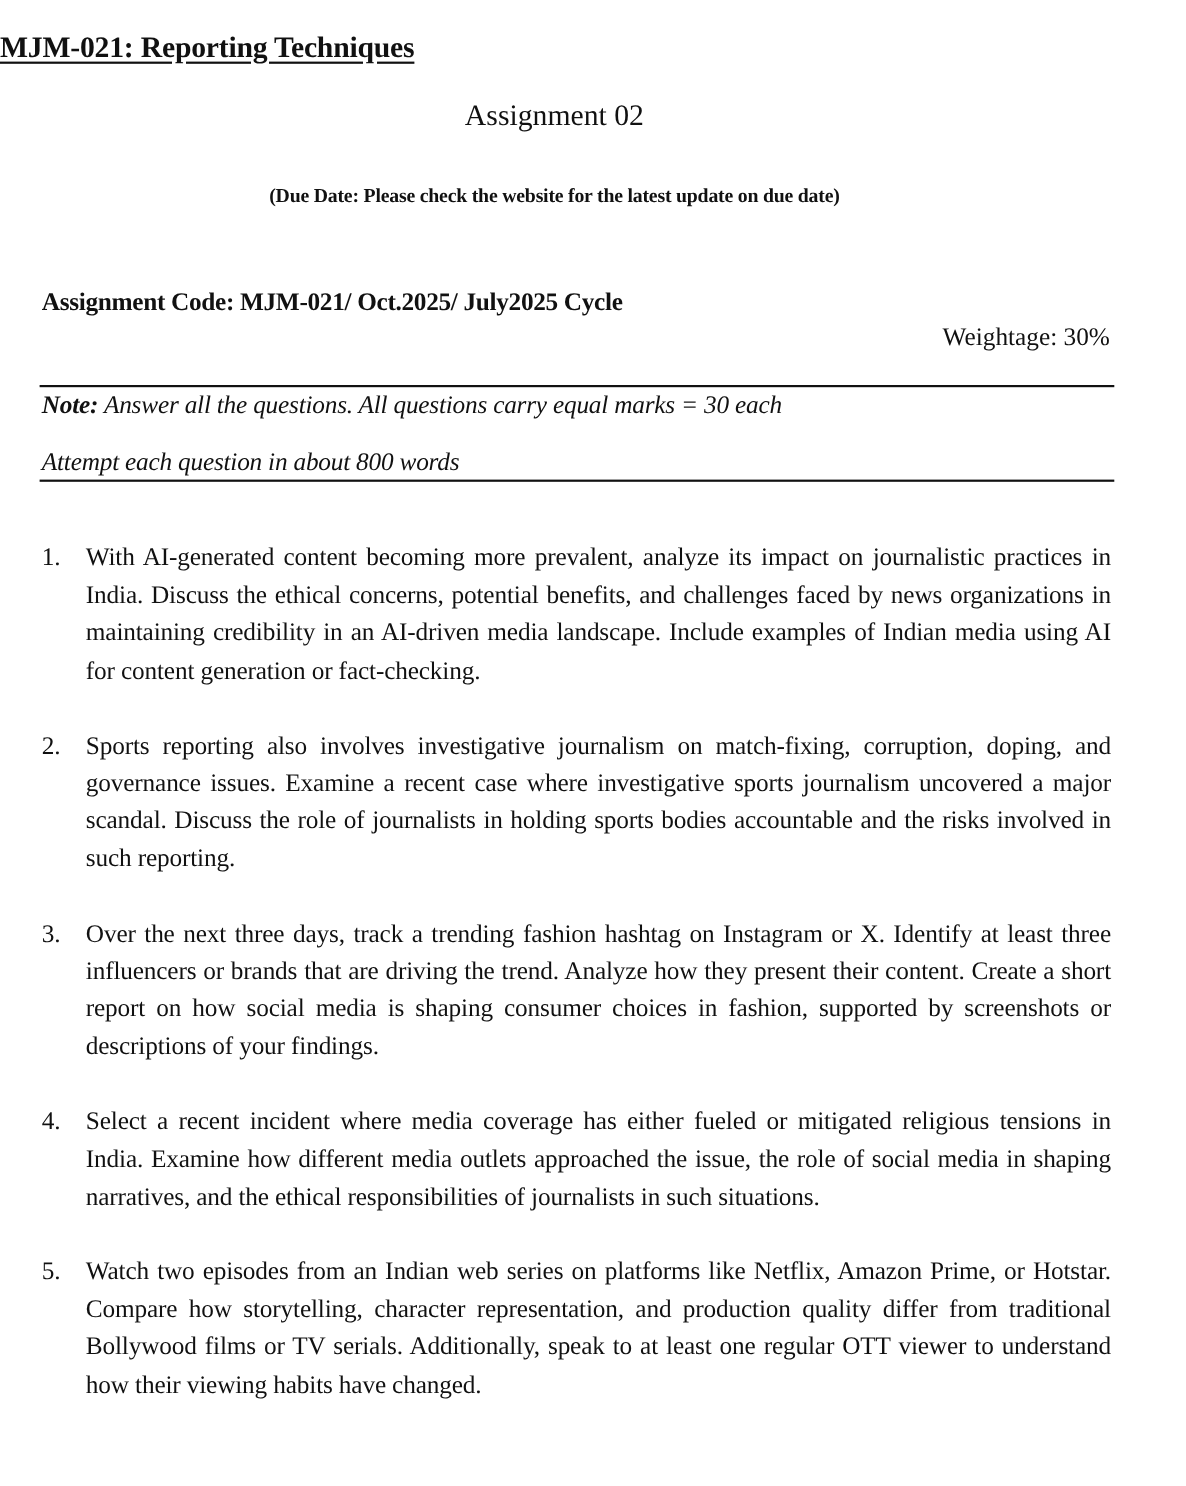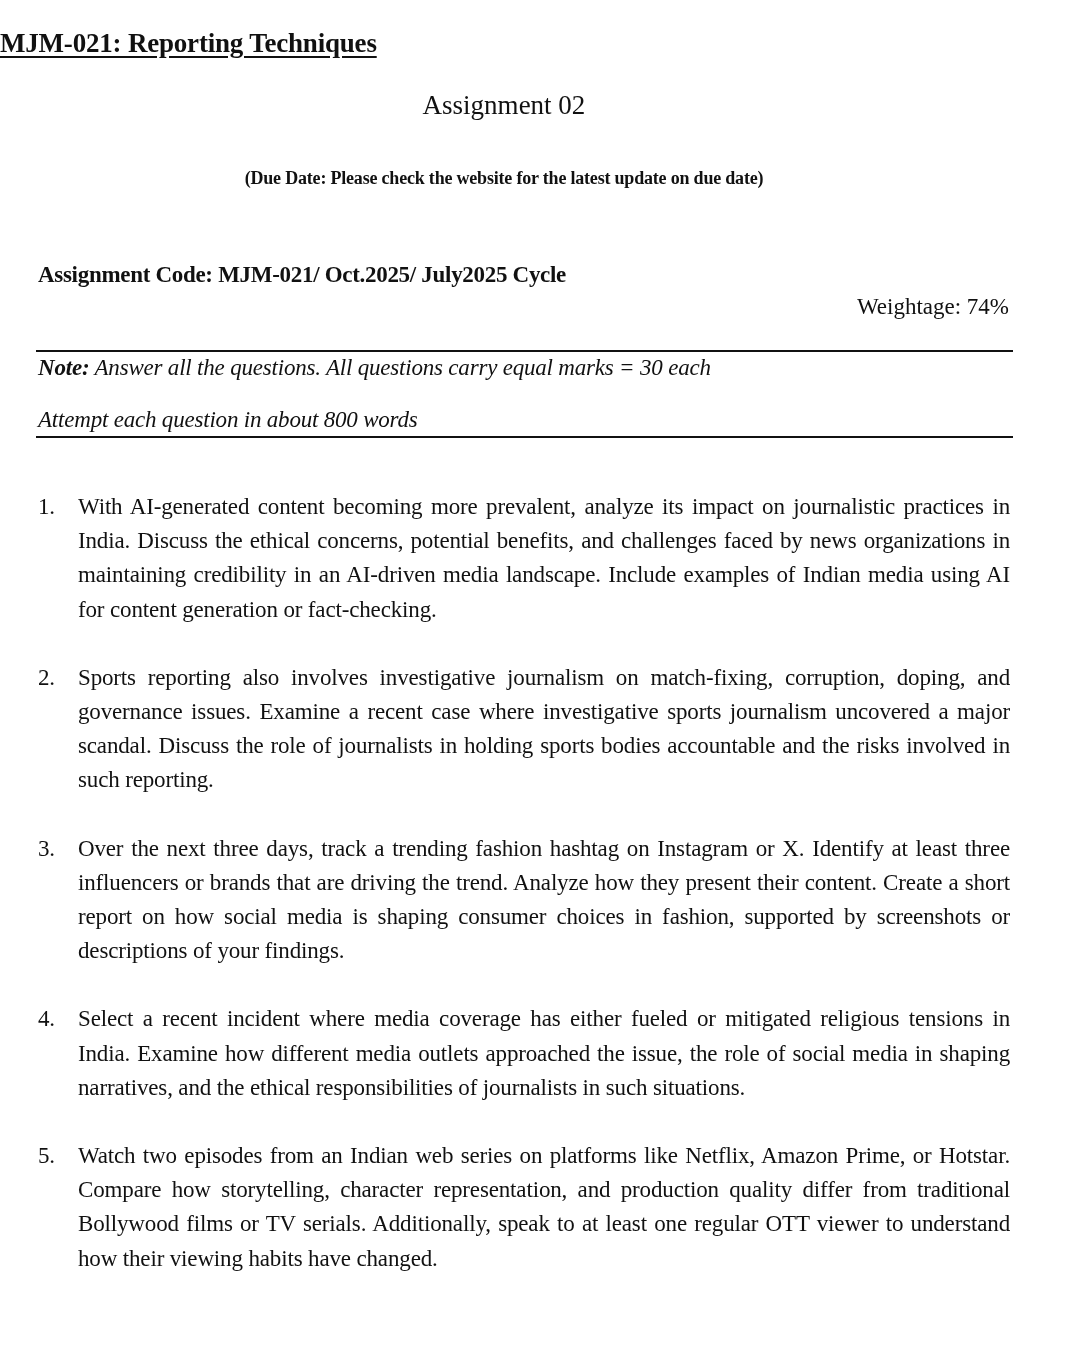--- a/index.html
+++ b/index.html
@@ -115,21 +115,21 @@
 </head>
 <body>
 
 <div class="title">MJM-021: Reporting Techniques</div>
 <div class="subtitle">Assignment 02</div>
 <div class="due-date">(Due Date: Please check the website for the latest update on due date)</div>
 
 <div class="assignment-code">Assignment Code: MJM-021/ Oct.2025/ July2025 Cycle</div>
 
 <div class="marks-block">
-  <div>Weightage: 74%</div>
+  <div>Weightage: 30%</div>
 </div>
 
 <div class="rule r1"></div>
 
 <div class="note">
   <b>Note:</b><span> Answer all the questions. All questions carry equal marks = 30 each</span>
 </div>
 
 <div class="attempt">Attempt each question in about 800 words</div>
 

